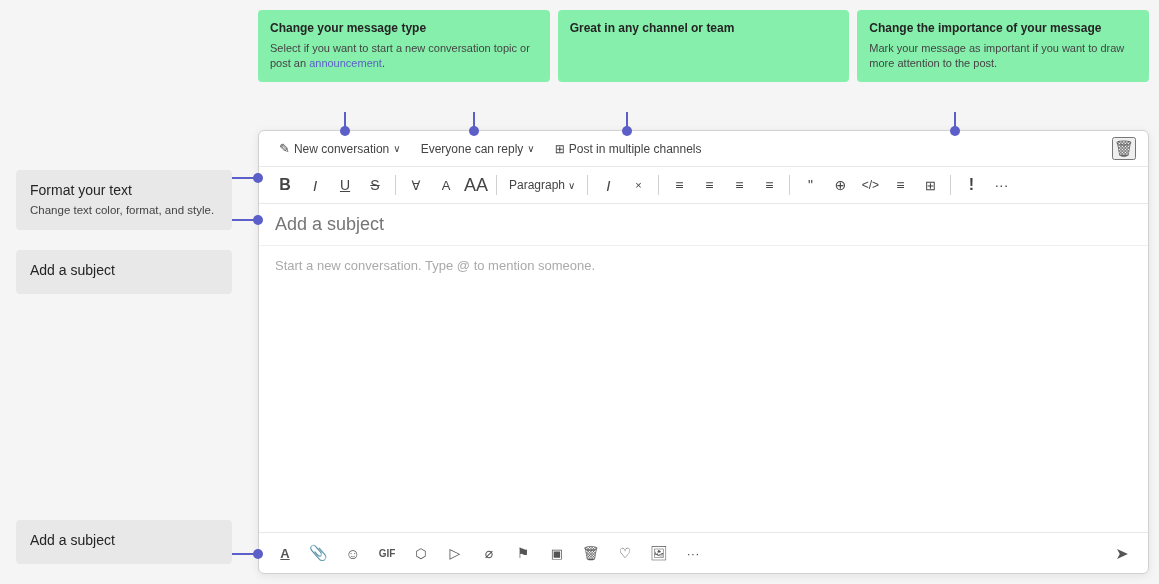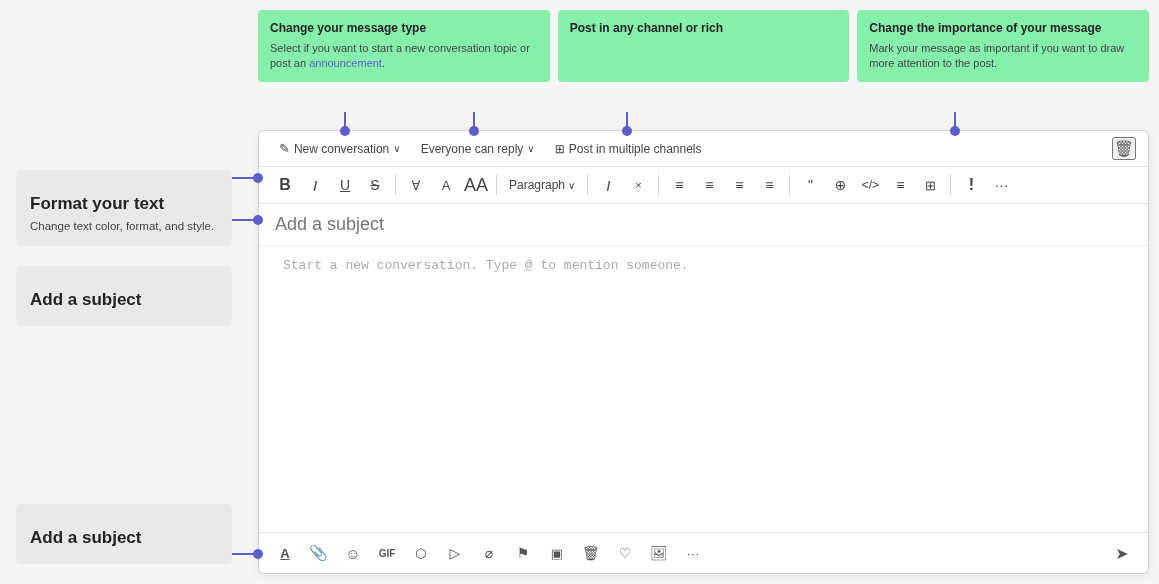--- a/index.html
+++ b/index.html
@@ -30,25 +30,24 @@
       flex-shrink: 0;
     }
 
     .sidebar-card {
       background: #e8e8e8;
       border-radius: 4px;
       padding: 12px 14px;
     }
 
     .sidebar-card-title {
-      font-weight: 700;
-      font-size: 17px;
+      font-weight: 400;
+      font-size: 14px;
       color: #242424;
       margin-bottom: 4px;
-      margin-top: 12px;
     }
 
     .sidebar-card-text {
       font-size: 11.5px;
       color: #444;
       line-height: 1.4;
     }
 
     .sidebar-card-text a {
       color: #5b5fc7;
@@ -203,23 +202,22 @@
       outline: none;
       font-size: 18px;
       color: #666;
       width: 100%;
       background: transparent;
     }
 
     
     .message-area {
       flex: 1;
-      padding: 12px 24px;
+      padding: 12px 16px;
       overflow-y: auto;
-      font-family: Liberation Mono, monospace;
     }
 
     .message-placeholder {
       font-size: 13px;
       color: #aaa;
     }
 
     
     .editor-bottom-toolbar {
       display: flex;
@@ -259,21 +257,21 @@
 <body>
 
 <div class="main-container">
 
   <div class="top-tooltips">
     <div class="tooltip-card">
       <div class="tooltip-card-title">Change your message type</div>
       <div class="tooltip-card-text">Select if you want to start a new conversation topic or post an <a href="#">announcement</a>.</div>
     </div>
     <div class="tooltip-card">
-      <div class="tooltip-card-title">Post in any channel or rich</div>
+      <div class="tooltip-card-title">Great in any channel or team</div>
     </div>
     <div class="tooltip-card">
       <div class="tooltip-card-title">Change the importance of your message</div>
       <div class="tooltip-card-text">Mark your message as important if you want to draw more attention to the post.</div>
     </div>
   </div>
 
   <div class="left-sidebar">
     <div style="height: 130px;"></div>
 

